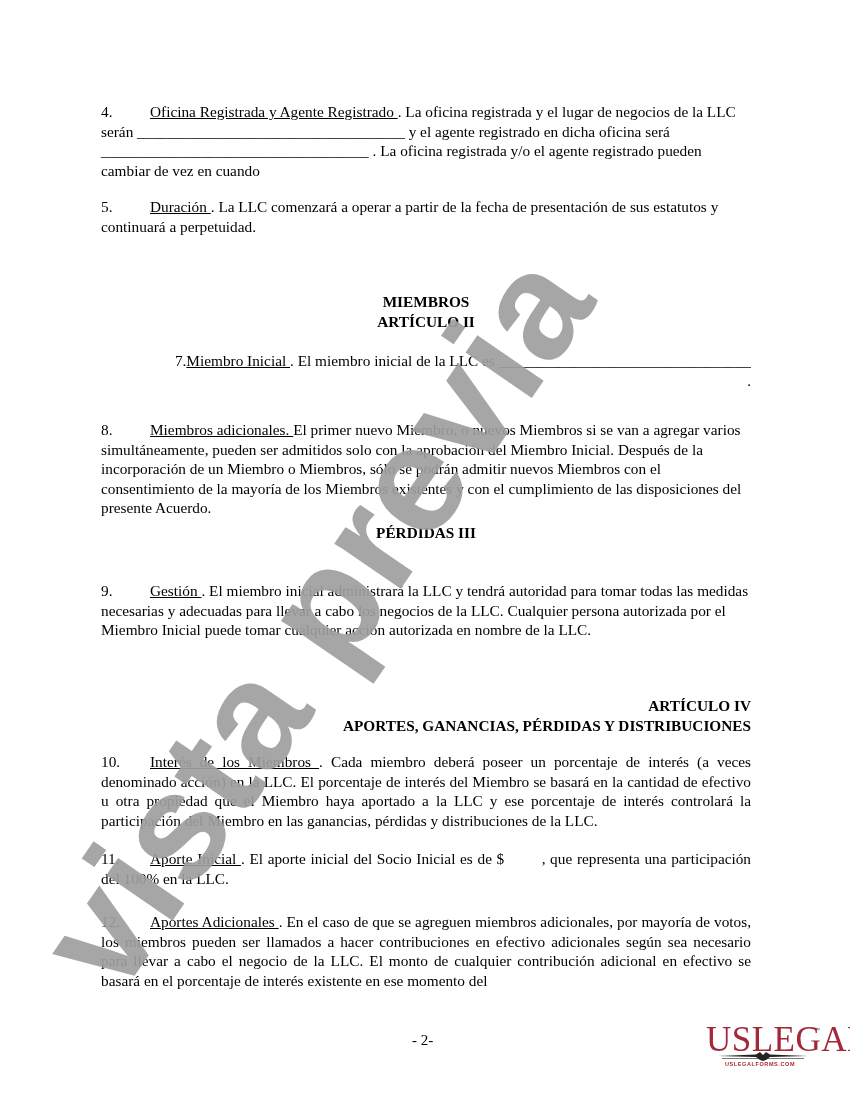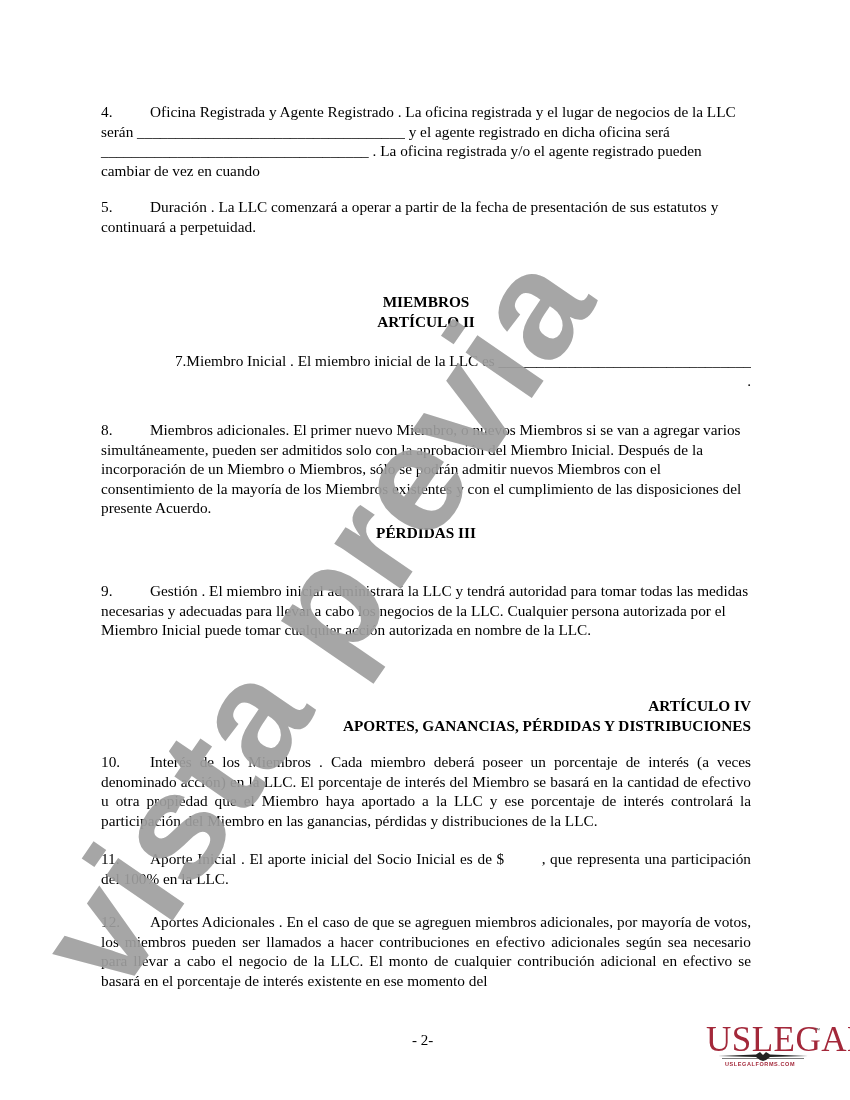--- a/index.html
+++ b/index.html
@@ -2,21 +2,21 @@
 <html><head>
 <meta charset="utf-8">
 <style>
   html, body { margin:0; padding:0; background:#ffffff; }
   body { width:850px; height:1100px; position:relative; overflow:hidden;
          font-family:"Liberation Serif", serif; color:#000; font-size:15.3px; }
   .page { position:absolute; left:0; top:0; width:850px; height:1100px; }
   .para { position:absolute; left:101px; width:650px; line-height:19.5px; }
   .para.justify { text-align:justify; }
   .num { display:inline-block; width:49px; }
-  .u { }
+  .u { text-decoration:underline; }
   .heading { position:absolute; left:101px; width:650px; text-align:center;
              font-weight:bold; line-height:19.5px; }
   .footer-num { position:absolute; top:1032px; left:412px; font-size:15px; }
   .logo { position:absolute; left:706px; top:1026px; width:112px; height:44px; }
   .logo-text { font-family:"Liberation Serif", serif; color:#a3283a; font-size:35px;
                letter-spacing:0.5px; line-height:27px; position:absolute; left:0; top:0; }
   .logo-tm { position:absolute; left:108px; top:1px; font-size:6px; color:#555; font-family:"Liberation Sans", sans-serif; }
   .logo-sub { position:absolute; left:19px; top:35px; font-size:5.5px; color:#a3283a;
               font-family:"Liberation Sans", sans-serif; letter-spacing:0.6px; font-weight:bold; }
   .watermark { position:absolute; left:0; top:0; width:850px; height:1100px; pointer-events:none; }

